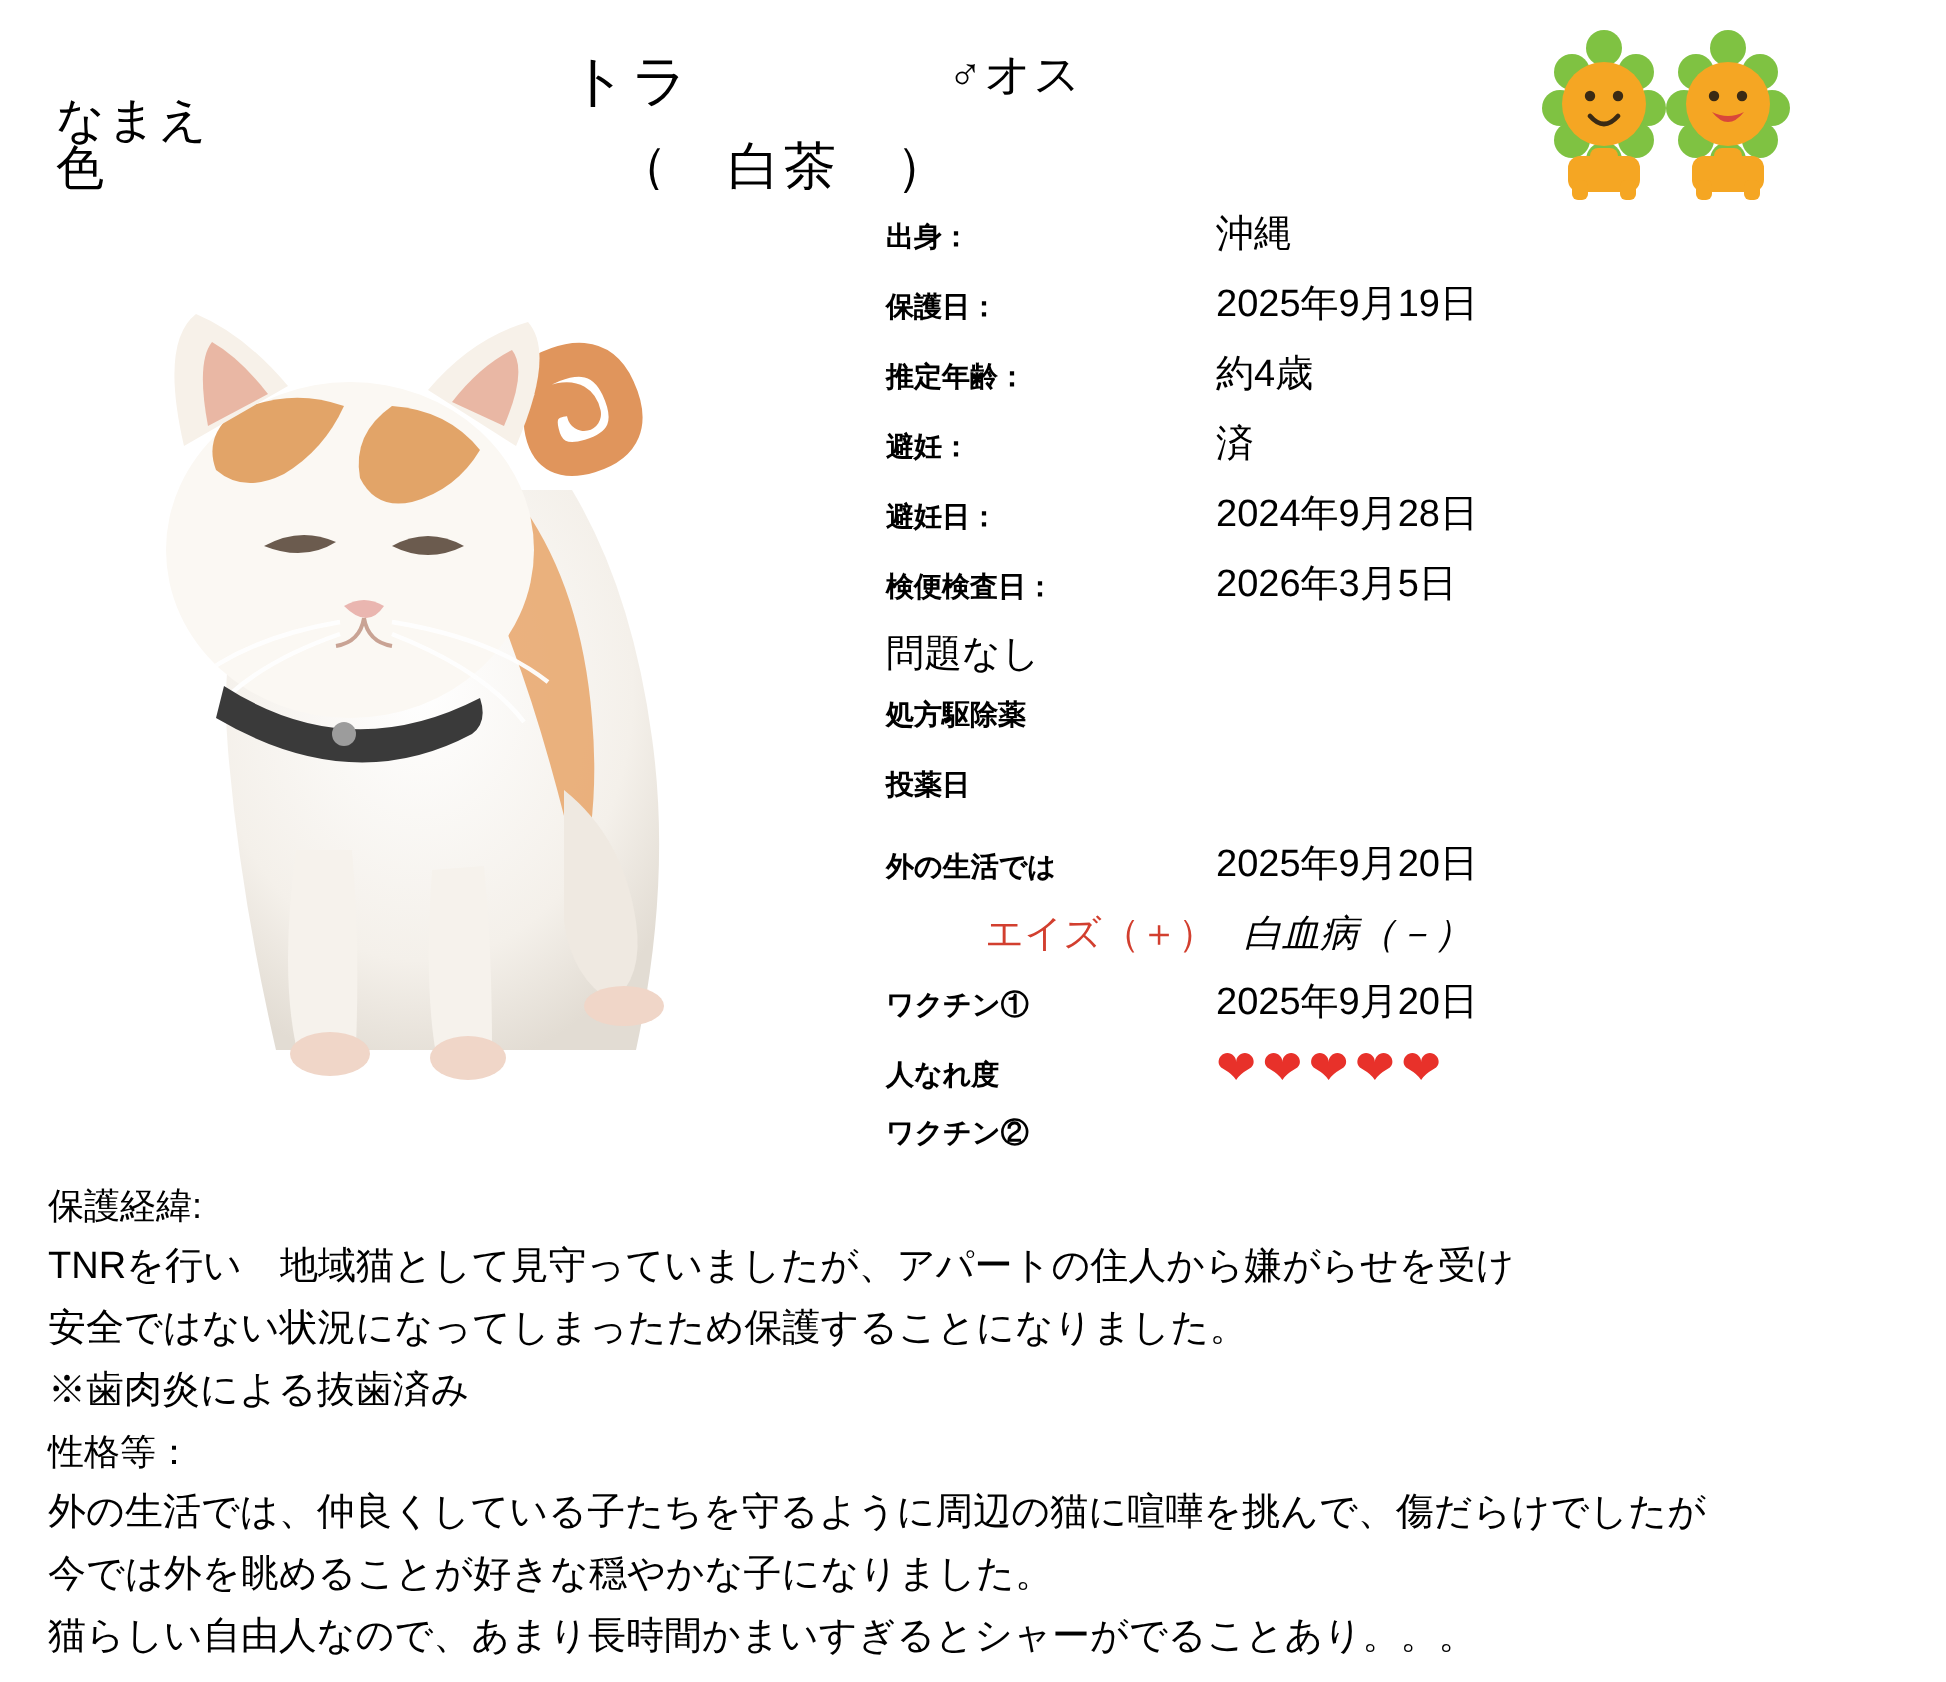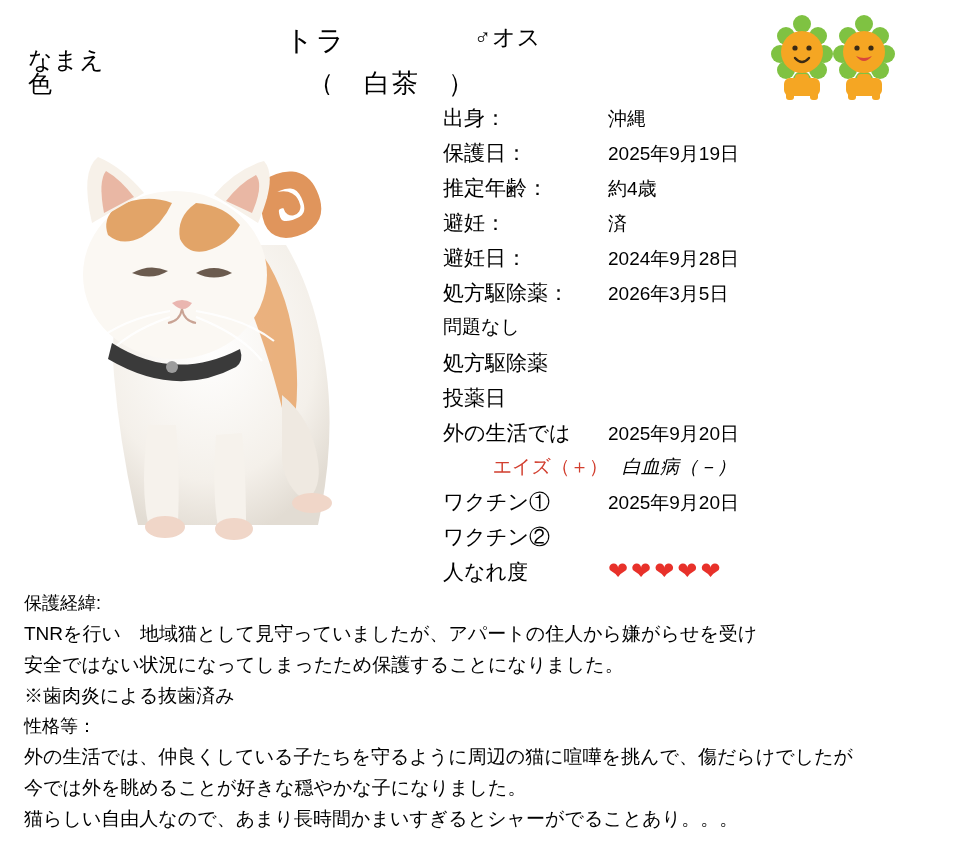--- a/index.html
+++ b/index.html
@@ -84,22 +84,23 @@
     top: 104px;
     width: 420px;
   }
   .info-row {
     display: flex;
     align-items: baseline;
     height: 35px;
   }
   .info-label {
     width: 165px;
-    font-size: 21px;
-    white-space: nowrap;
+    font-size: 14px;
+    white-space: nowrap;
+    font-weight: bold;
   }
   .info-value {
     font-size: 19px;
     white-space: nowrap;
   }
 
   .sub-row {
     display: flex;
     align-items: baseline;
     height: 34px;
@@ -273,21 +274,21 @@
     </div>
     <div class="info-row">
       <div class="info-label">避妊：</div>
       <div class="info-value">済</div>
     </div>
     <div class="info-row">
       <div class="info-label">避妊日：</div>
       <div class="info-value">2024年9月28日</div>
     </div>
     <div class="info-row">
-      <div class="info-label">処方駆除薬：</div>
+      <div class="info-label">検便検査日：</div>
       <div class="info-value">2026年3月5日</div>
     </div>
     <div class="info-row">
       <div class="info-value">問題なし</div>
     </div>
     <div class="info-row">
       <div class="info-label">処方駆除薬</div>
       <div class="info-value"></div>
     </div>
     <div class="info-row">
@@ -302,27 +303,27 @@
     <div class="sub-row">
       <div class="sub-label aids-pos">エイズ（＋）</div>
       <div class="sub-value">白血病（－）</div>
     </div>
 
     <div class="info-row">
       <div class="info-label">ワクチン①</div>
       <div class="info-value">2025年9月20日</div>
     </div>
     <div class="info-row">
+      <div class="info-label">人なれ度</div>
+      <div class="info-value hearts">❤❤❤❤❤</div>
+    </div>
+
+    <div class="info-row">
       <div class="info-label">ワクチン②</div>
       <div class="info-value"></div>
-    </div>
-
-    <div class="info-row">
-      <div class="info-label">人なれ度</div>
-      <div class="info-value hearts">❤❤❤❤❤</div>
     </div>
 
   </div>
 
   <div class="notes">
     <div class="note-head">保護経緯:</div>
     <div class="note-line">TNRを行い　地域猫として見守っていましたが、アパートの住人から嫌がらせを受け</div>
     <div class="note-line">安全ではない状況になってしまったため保護することになりました。</div>
     <div class="note-small">※歯肉炎による抜歯済み</div>
     <div class="note-head">性格等：</div>

